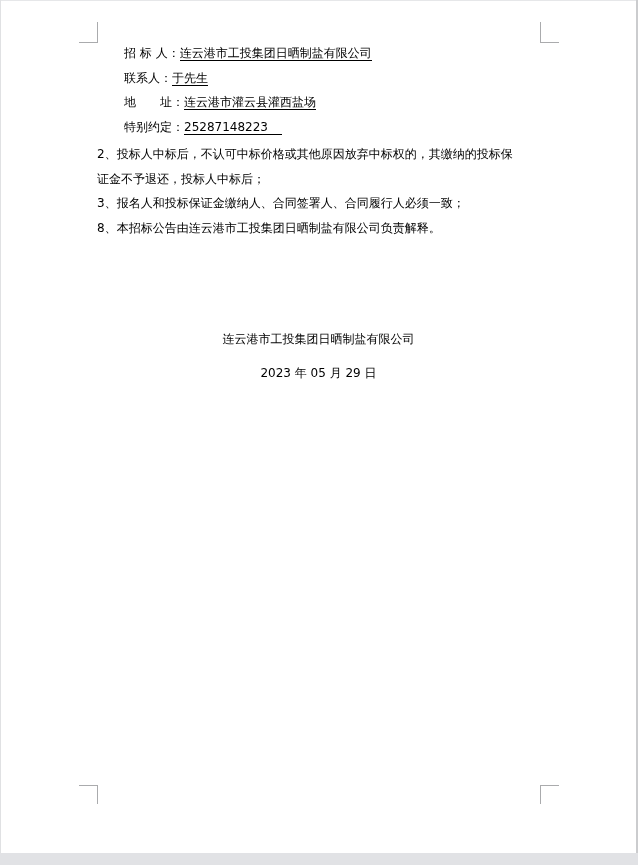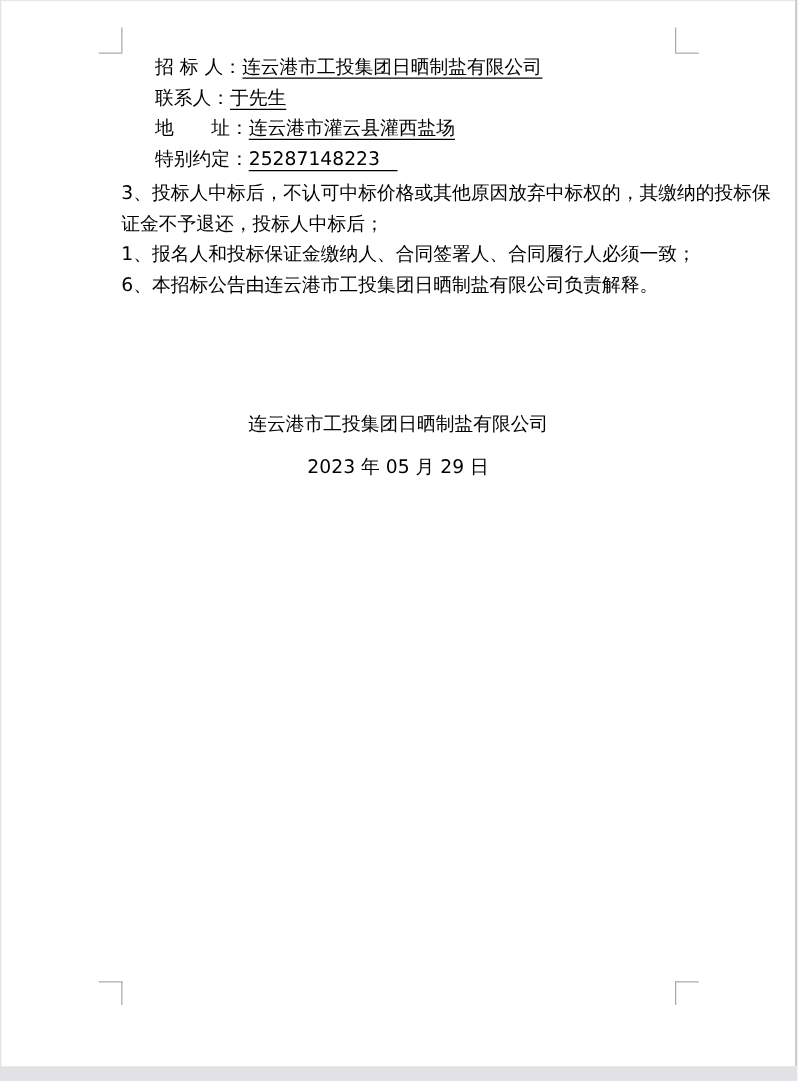--- a/index.html
+++ b/index.html
@@ -11,21 +11,21 @@
     background: #ffffff;
     font-family: "DejaVu Sans", sans-serif;
   }
   .page {
     position: relative;
     width: 510px;
     height: 865px;
     background: #ffffff;
     box-sizing: border-box;
     color: #000000;
-    font-size: 15px;
+    font-size: 12px;
   }
   
   .edge-top    { position:absolute; left:0; top:0; width:638px; height:1px; background:#e6e7e9; }
   .edge-left   { position:absolute; left:0; top:0; width:1px; height:853px; background:#e0e1e3; }
   .edge-right  { position:absolute; left:636px; top:0; width:2px; height:853px; background:#cbccce; }
   
   .bottom-strip{ position:absolute; left:0; top:853px; width:638px; height:12px; background:#e1e2e5; }
 
   
   .crop { position:absolute; background:#aaabad; }
@@ -86,24 +86,24 @@
     </div>
     <div class="line">
       <span class="label">地　　址：</span><span class="u">连云港市灌云县灌西盐场</span>
     </div>
     <div class="line">
       <span class="label">特别约定：</span><span class="u u-pad">25287148223</span>
     </div>
   </div>
 
   <div class="terms">
-    <div class="tline">3、投标人中标后，不认可中标价格或其他原因放弃中标权的，其缴纳的投标保</div>
+    <div class="tline">2、投标人中标后，不认可中标价格或其他原因放弃中标权的，其缴纳的投标保</div>
     <div class="tline">证金不予退还，投标人中标后；</div>
-    <div class="tline">1、报名人和投标保证金缴纳人、合同签署人、合同履行人必须一致；</div>
-    <div class="tline">6、本招标公告由连云港市工投集团日晒制盐有限公司负责解释。</div>
+    <div class="tline">3、报名人和投标保证金缴纳人、合同签署人、合同履行人必须一致；</div>
+    <div class="tline">8、本招标公告由连云港市工投集团日晒制盐有限公司负责解释。</div>
   </div>
 
   <div class="signature">
     <div class="company">连云港市工投集团日晒制盐有限公司</div>
     <div class="date">2023 年 05 月 29 日</div>
   </div>
 
   <div class="bottom-strip"></div>
 
 </div>

